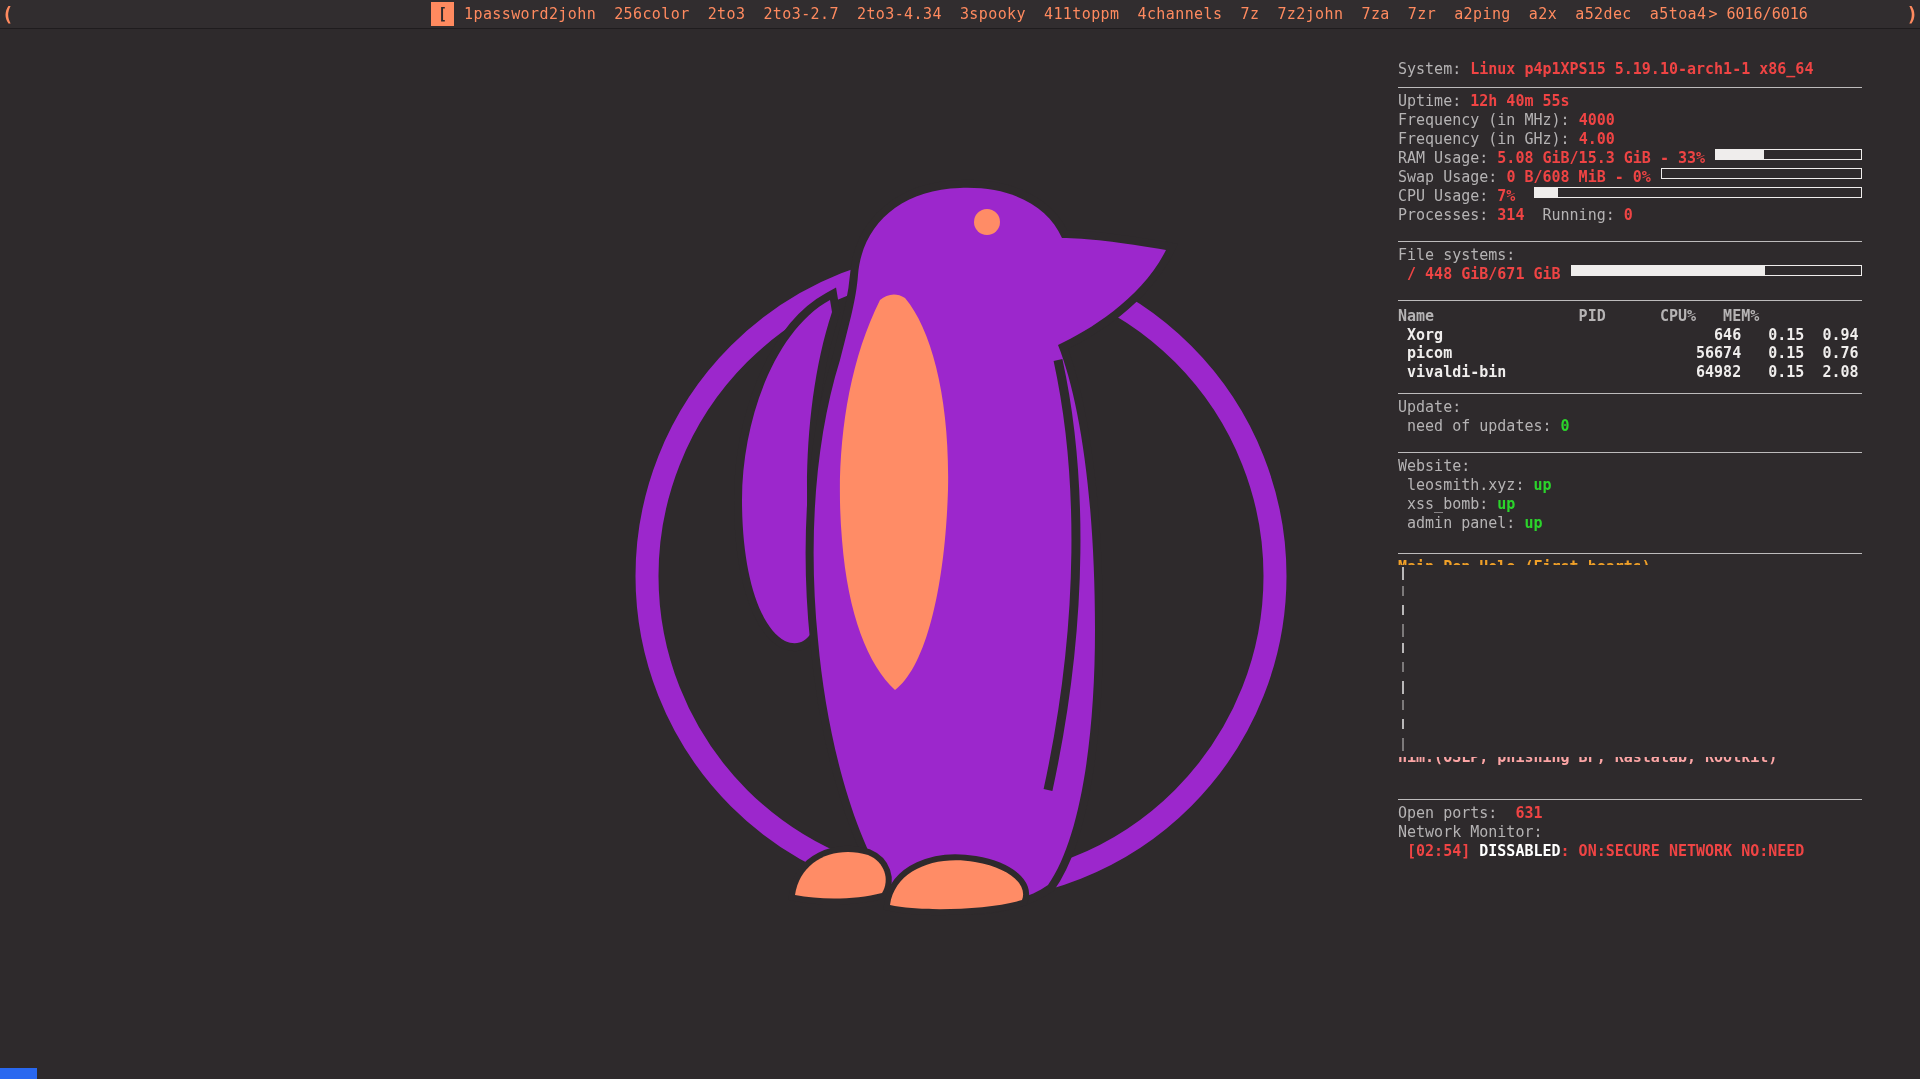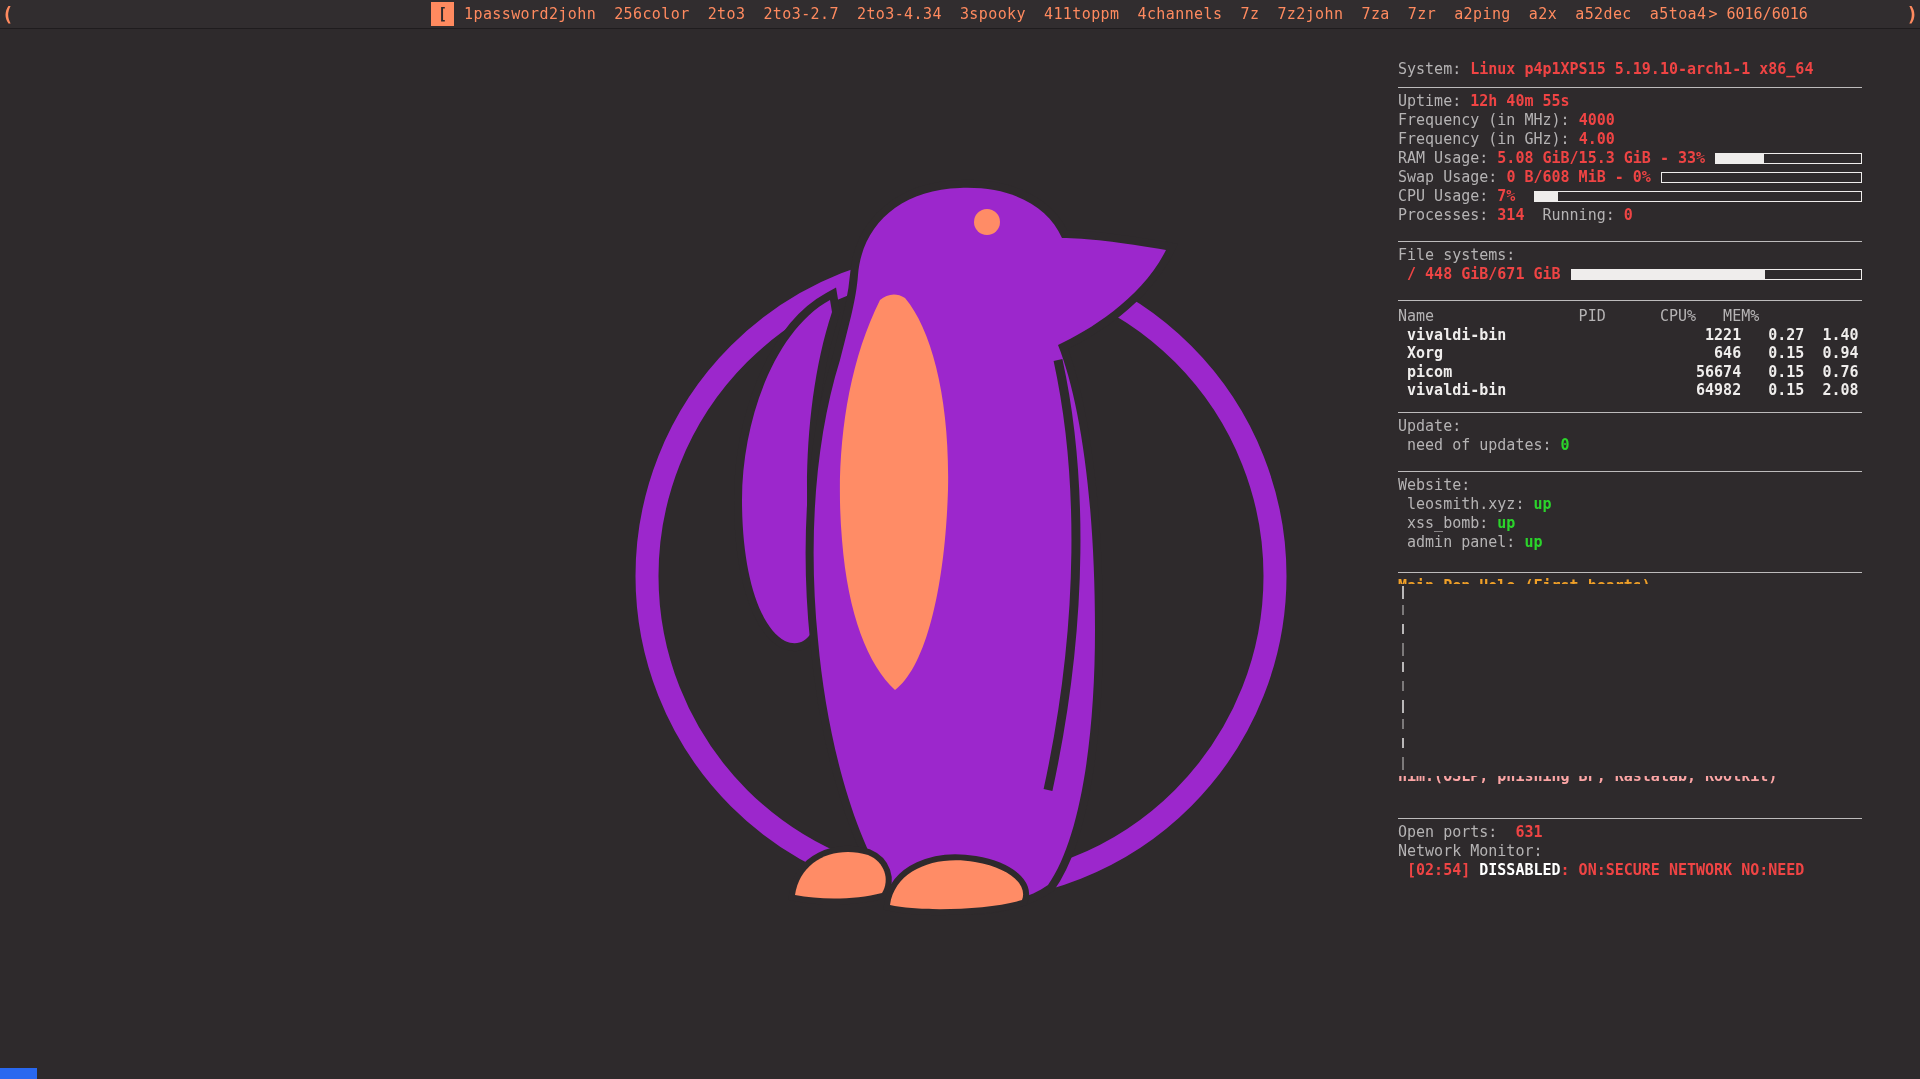--- a/index.html
+++ b/index.html
@@ -11,37 +11,37 @@
   .tb-paren{position:absolute;top:0;font-size:19px;font-weight:bold;color:#ff8a5f;}
   .tb-paren.left{left:2px;}
   .tb-paren.right{right:2px;}
   .tb-content{position:absolute;left:431px;top:0;height:28px;display:flex;align-items:center;white-space:pre;}
   .tb-selected{display:inline-block;background:#ff8a5f;color:#2e2a2c;height:24px;line-height:24px;
                padding:0 7px;margin-right:10px;font-weight:bold;}
   .tb-items span{letter-spacing:0.4px;cursor:pointer;}
   .tb-sep{margin:0 9px 0 2px;}
   
   .panel{position:absolute;left:1398px;top:60px;width:464px;font-size:15px;color:#b5b3b4;}
-  .line{height:19px;line-height:19px;white-space:pre;display:flex;align-items:center;}
+  .line{height:19px;line-height:19px;white-space:pre;display:flex;}
   .lbl{color:#b5b3b4;}
   .val{color:#ef4444;font-weight:bold;}
   .grn{color:#2bd42b;font-weight:bold;}
   .cyn{color:#ffffff;font-weight:bold;}
   .rule{height:1px;background:#bdbbbc;}
   .r1{margin:8px 0 4px 0;}
   .r2{margin:16px 0 4px 0;}
   .r3{margin:16px 0 6px 0;}
   .r4{margin:12px 0 4px 0;}
   .r5{margin:16px 0 4px 0;}
   .r6{margin:20px 0 4px 0;}
   .r7{margin:24px 0 4px 0;}
   .bar{flex:1 1 auto;height:9px;border:1px solid #efedec;margin-left:10px;position:relative;}
   .bar .fill{display:block;height:100%;background:#efedec;width:0;}
   .tbl{white-space:pre;line-height:18.5px;}
-  .tbl .hd{color:#b5b3b4;}
+  .tbl .hd{color:#b5b3b4;font-weight:bold;}
   .tbl .rw{color:#efedec;font-weight:bold;}
   
   .clip-top{height:7px;overflow:hidden;color:#f0a028;font-weight:bold;}
   .clip-top span{display:block;line-height:19px;}
   .slivers{position:relative;height:192px;}
   .sliver{position:absolute;left:4px;width:2px;background:#c9c7c8;}
   .clip-bottom{height:18px;overflow:hidden;color:#fca5a5;font-weight:bold;}
   .clip-bottom span{display:block;line-height:19px;margin-top:-9px;}
   
   .penguin{position:absolute;left:0;top:0;width:1920px;height:1079px;}
@@ -101,21 +101,21 @@
     <div class="line"><span class="lbl">RAM Usage: </span><span class="val">5.08 GiB/15.3 GiB - 33%</span><span class="bar"><span class="fill" style="width: 33%;"></span></span></div>
     <div class="line"><span class="lbl">Swap Usage: </span><span class="val">0 B/608 MiB - 0%</span><span class="bar"><span class="fill" style="width: 0%;"></span></span></div>
     <div class="line"><span class="lbl">CPU Usage: </span><span class="val">7% </span><span class="bar"><span class="fill" style="width: 7%;"></span></span></div>
     <div class="line"><span class="lbl">Processes: </span><span class="val">314</span><span class="lbl">  Running: </span><span class="val">0</span></div>
 
     <div class="rule r2"></div>
     <div class="line"><span class="lbl">File systems:</span></div>
     <div class="line"><span class="val"> / </span><span class="val">448 GiB/671 GiB</span><span class="bar"><span class="fill" style="width: 67%;"></span></span></div>
     <div class="rule r3"></div>
 
-    <div class="tbl"><div class="hd">Name                PID      CPU%   MEM%</div><div class="rw"> vivaldi-bin                      1221   0.27  1.40</div><div class="rw"> Xorg                              646   0.15  0.94</div><div class="rw"> picom                           56674   0.15  0.76</div><div class="rw"> vivaldi-bin                     64982   0.15  2.08</div></div>
+    <div class="tbl"><div class="hd">Name                PID      CPU%   MEM%</div><div class="rw"> Xorg                              646   0.15  0.94</div><div class="rw"> picom                           56674   0.15  0.76</div><div class="rw"> vivaldi-bin                     64982   0.15  2.08</div></div>
 
     <div class="rule r4"></div>
     <div class="line"><span class="lbl">Update:</span></div>
     <div class="line"><span class="lbl"> need of updates: </span><span class="grn">0</span></div>
 
     <div class="rule r5"></div>
     <div class="line"><span class="lbl">Website:</span></div>
     <div class="line"><span class="lbl"> leosmith.xyz: </span><span class="grn">up</span></div>
     <div class="line"><span class="lbl"> xss_bomb: </span><span class="grn">up</span></div>
     <div class="line"><span class="lbl"> admin panel: </span><span class="grn">up</span></div>

